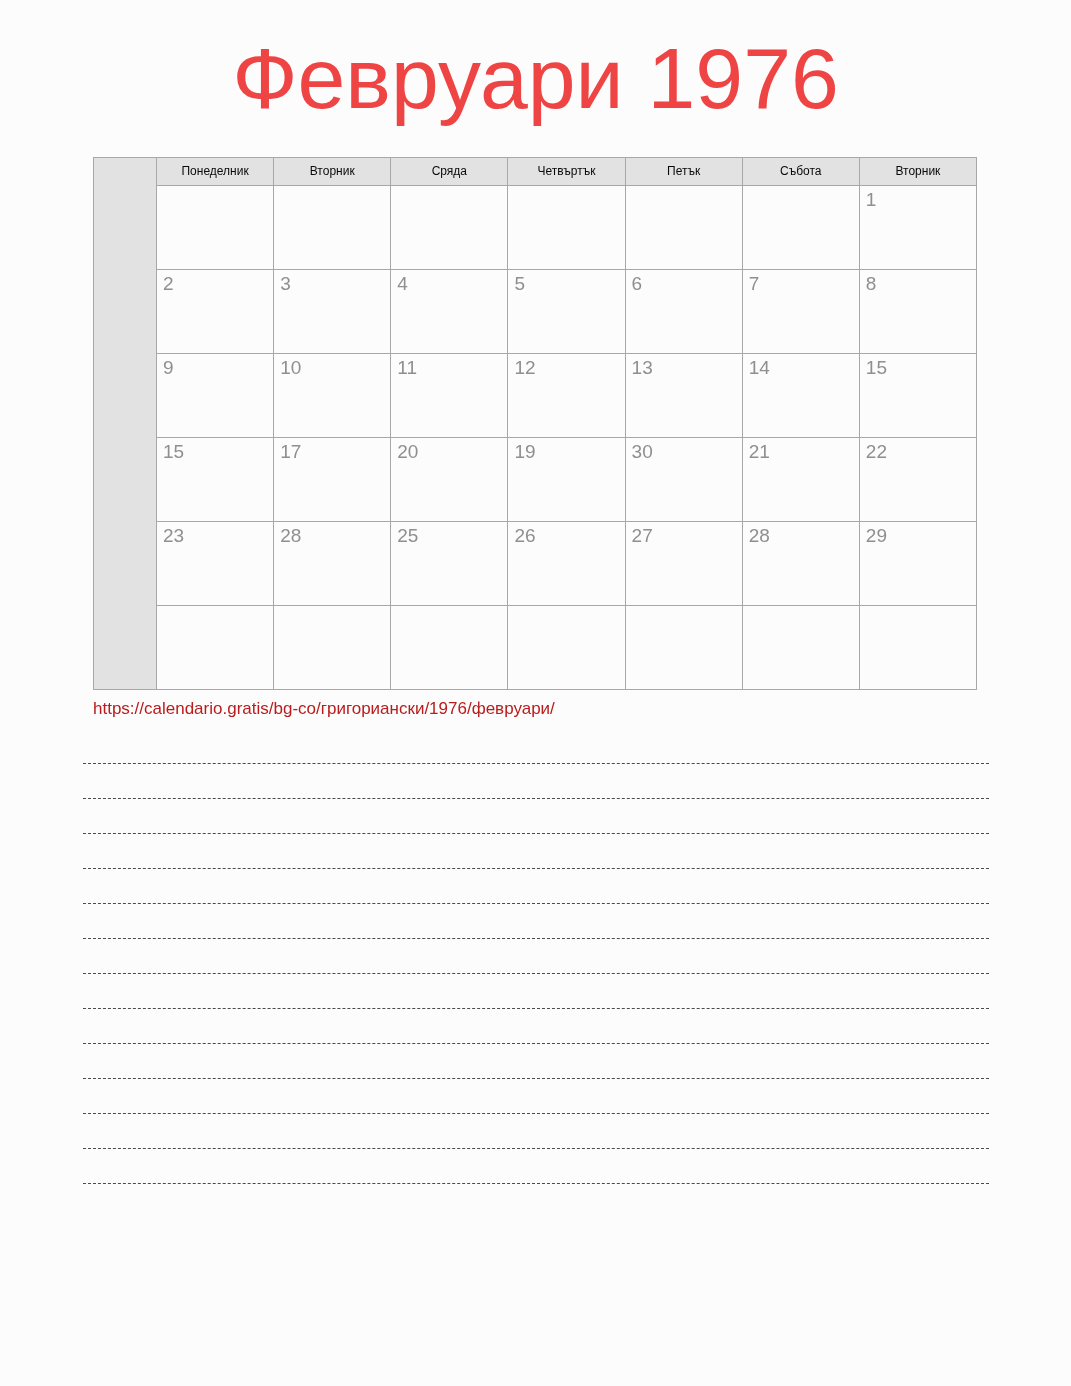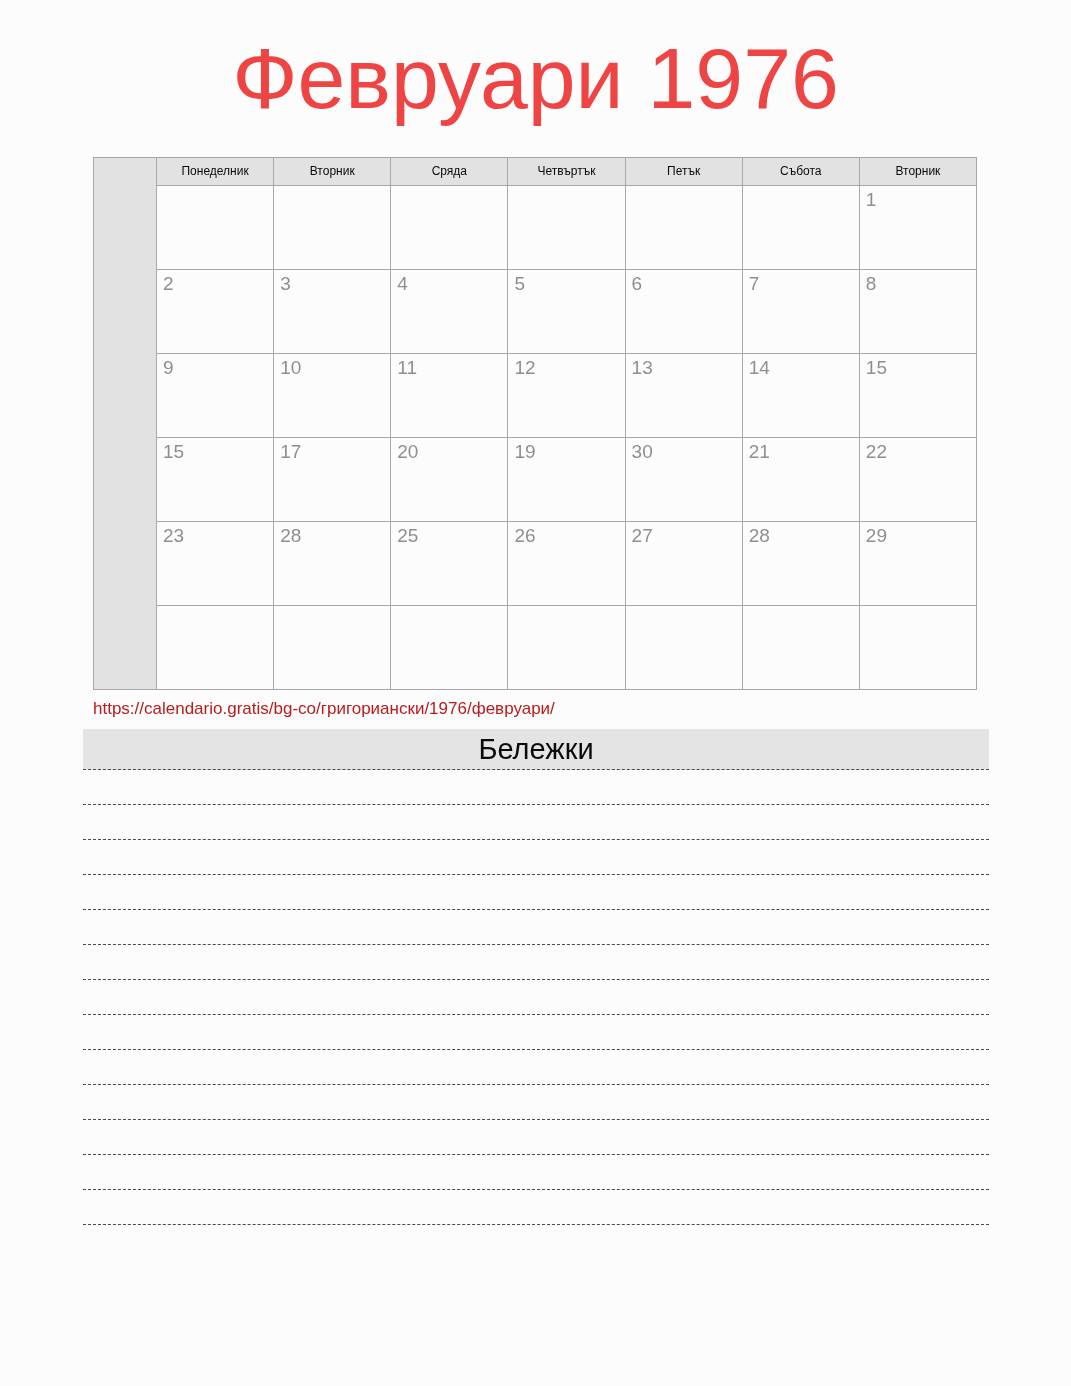--- a/index.html
+++ b/index.html
@@ -147,21 +147,20 @@
     <td class="day"></td>
     <td class="day"></td>
     <td class="day"></td>
   </tr>
 </tbody>
   </table>
 
 <div class="source-url">https://calendario.gratis/bg-co/григориански/1976/февруари/</div>
 
 <div class="notes">
-  <div class="notes-header">Бележки</div>
   <div>
       <div class="note-line"></div>
       <div class="note-line"></div>
       <div class="note-line"></div>
       <div class="note-line"></div>
       <div class="note-line"></div>
       <div class="note-line"></div>
       <div class="note-line"></div>
       <div class="note-line"></div>
       <div class="note-line"></div>

